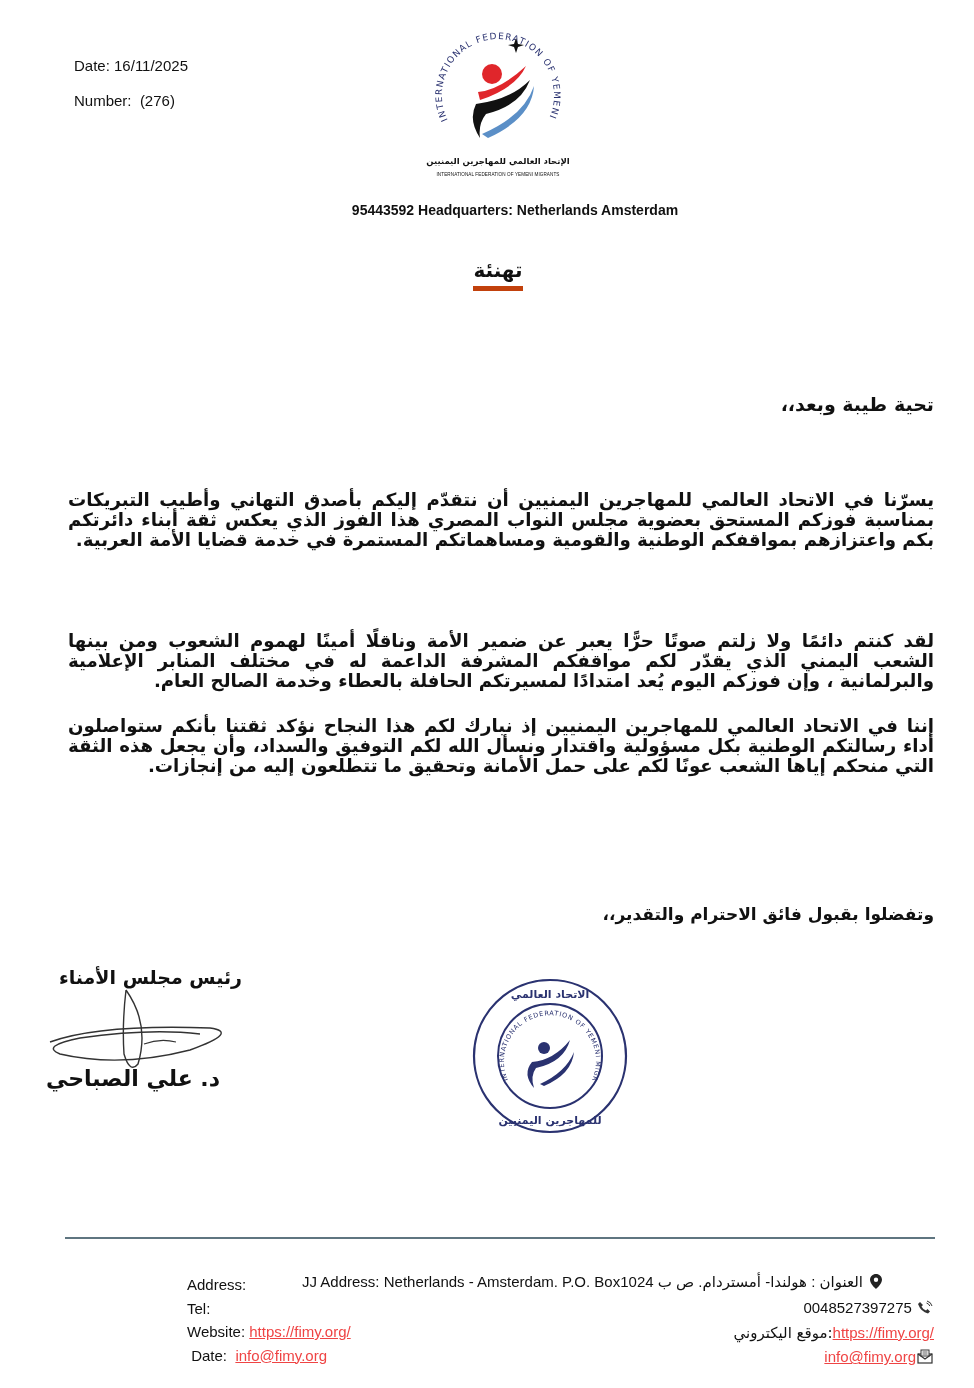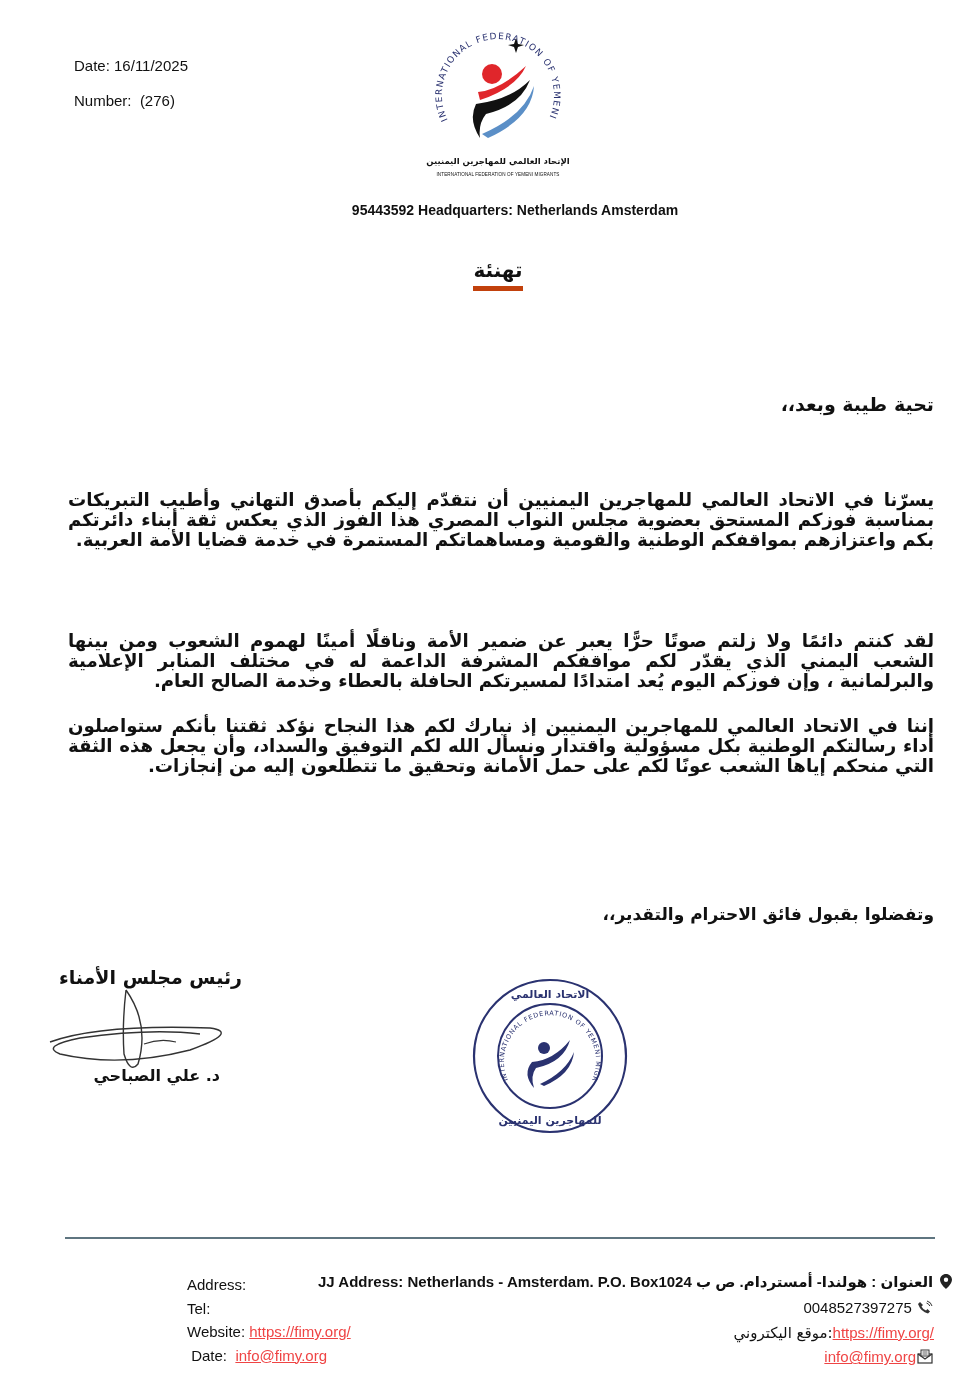--- a/index.html
+++ b/index.html
@@ -25,32 +25,32 @@
     .greeting { position: absolute; right: 40px; top: 375px; margin-top: 0; font-size: 19px; font-weight: bold; text-align: right; }
     .greeting { top: 374px; }
     .para { position: absolute; right: 40px; width: 866px; font-size: 18.2px; font-weight: bold; line-height: 20px; text-align: justify; text-align-last: right; }
     .p1 { top: 490px; }
     .p2 { top: 600px; margin-top: 31px; }
     .p3 { top: 716px; }
     .closing { position: absolute; right: 40px; top: 872px; font-size: 17px; font-weight: bold; margin-top: 32px; }
 
     .sig-block { position: absolute; left: 40px; top: 962px; width: 220px; height: 140px; }
     .sig-title { position: absolute; right: 18px; top: 4px; font-size: 19px; font-weight: bold; white-space: nowrap; }
-    .sig-name { position: absolute; right: 40px; top: 104px; font-size: 16px; font-weight: bold; white-space: nowrap; }
+    .sig-name { position: absolute; right: 40px; top: 104px; font-size: 22px; font-weight: bold; white-space: nowrap; }
     .sig-scribble { position: absolute; left: 0; top: 22px; }
 
     .stamp { position: absolute; left: 470px; top: 976px; width: 160px; height: 160px; }
 
     .divider { position: absolute; left: 65px; width: 870px; top: 1237px; height: 2px; background: #5f7580; }
 
     .footer-en { position: absolute; left: 187px; top: 1273px; font-size: 15px; line-height: 23.5px; color: #111; }
     .footer-en .row { white-space: nowrap; }
     .footer-en .lbl { display: inline-block; width: 128px; }
     .link { color: #ef4444; text-decoration: underline; }
-    .footer-addr { position: absolute; left: 318px; top: 1273px; font-size: 15px; white-space: nowrap; font-weight: bold; }
+    .footer-addr { position: absolute; left: 302px; top: 1273px; font-size: 15px; white-space: nowrap; }
     .footer-addr-ar { direction: rtl; unicode-bidi: embed; }
     .footer-ar { position: absolute; right: 40px; top: 1296px; font-size: 15px; line-height: 23.5px; text-align: right; }
     .footer-ar .row { white-space: nowrap; }
     .fi { display: inline-block; width: 18px; text-align: center; vertical-align: middle; }
   </style>
 </head>
 <body>
 
 <div class="page">
 

